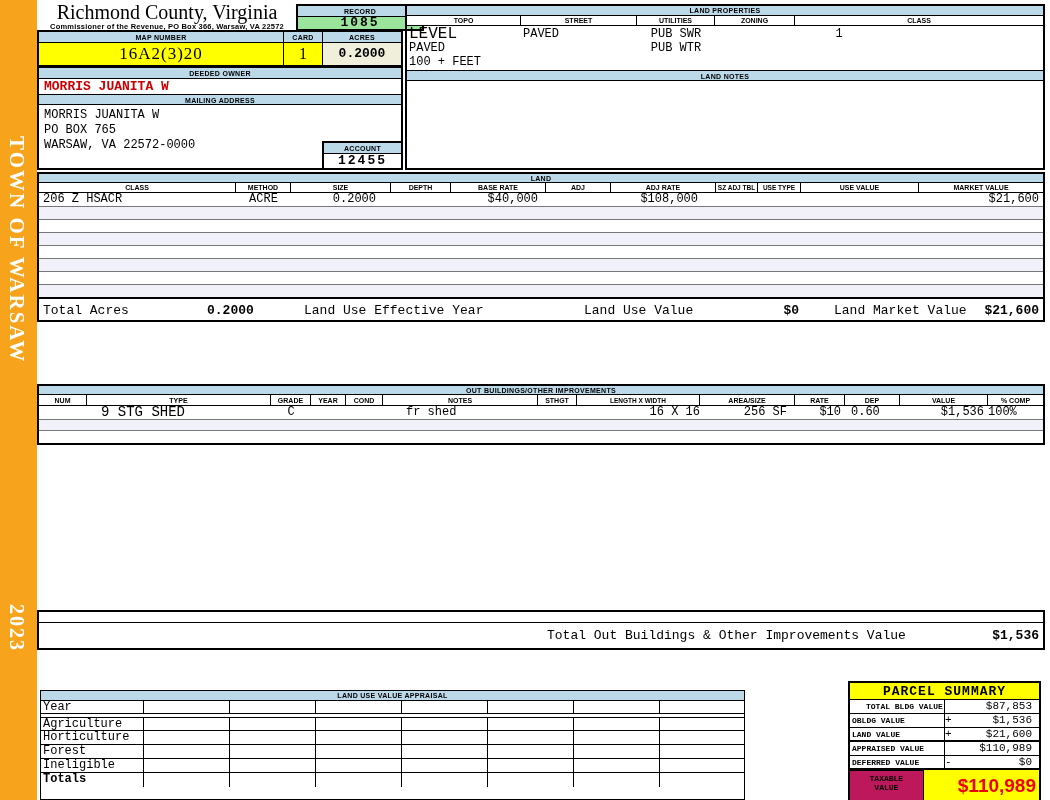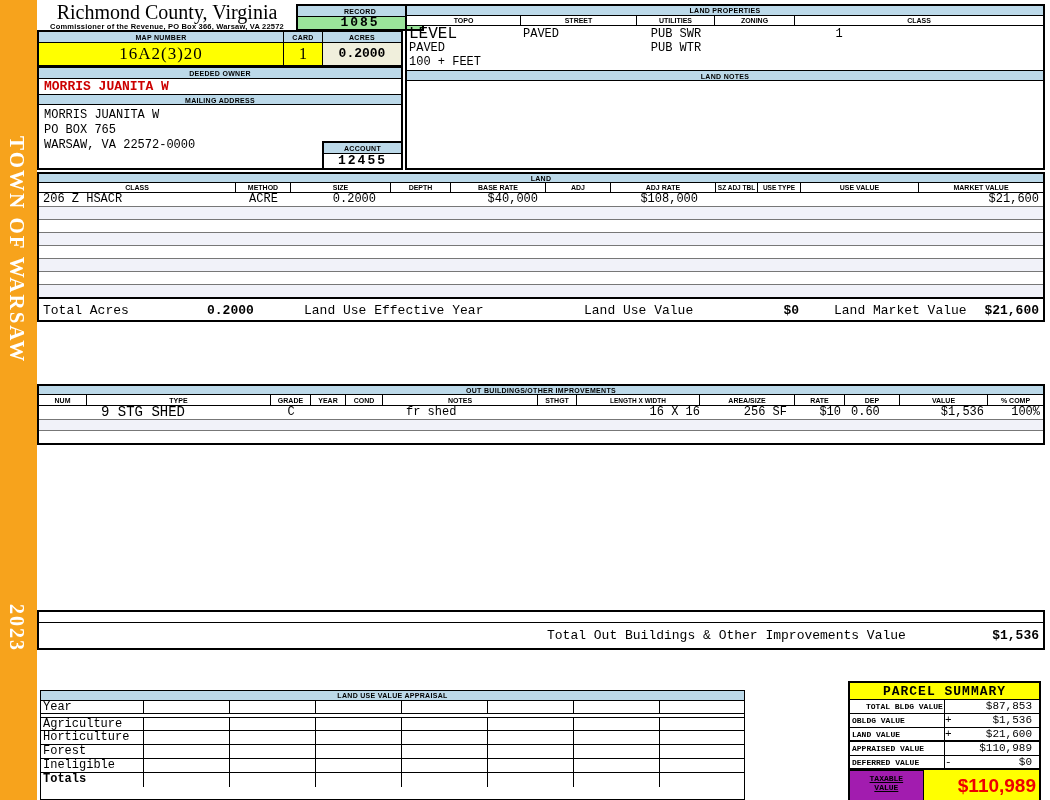--- a/index.html
+++ b/index.html
@@ -190,21 +190,21 @@
       <div class="mono c" style="width:40px;  font-size:12px; line-height:13px; text-align:center;">C</div>
       <div class="mono c" style="width:35px;"></div>
       <div class="mono c" style="width:37px;"></div>
       <div class="mono c" style="width:155px; font-size:12px; line-height:13px; padding-left:23px;">fr shed</div>
       <div class="mono c" style="width:39px;"></div>
       <div class="mono c" style="width:123px; font-size:12px; line-height:13px; text-align:right;">16 X 16</div>
       <div class="mono c" style="width:95px;  font-size:12px; line-height:13px; text-align:right; padding-right:8px;">256 SF</div>
       <div class="mono c" style="width:50px;  font-size:12px; line-height:13px; text-align:right; padding-right:4px;">$10</div>
       <div class="mono c" style="width:55px;  font-size:12px; line-height:13px; padding-left:6px;">0.60</div>
       <div class="mono c" style="width:88px;  font-size:12px; line-height:13px; text-align:right; padding-right:4px;">$1,536</div>
-      <div class="mono c" style="width:55px;  font-size:12px; line-height:13px; text-align:right; padding-right:3px;">100%</div>
+      <div class="mono c" style="width:55px;  font-size:12px; line-height:13px; padding-right:3px;">100%</div>
     </div>
     <div class="stripe1" style="height:11px; border-bottom:1px solid #777;"></div>
     <div class="stripe0" style="height:11px;"></div>
   </div>
 
   <div class="abs bthick" style="left:37px; top:610px; width:1008px; height:40px;">
     <div style="height:11px; border-bottom:1px solid #000;"></div>
     <div style="position:relative; height:25px;">
       <span class="mono abs" style="left:508px; top:5px; font-size:13px;">Total Out Buildings &amp; Other Improvements Value</span>
       <span class="mono abs" style="right:4px; top:5px; font-size:13px; font-weight:bold;">$1,536</span>
@@ -298,21 +298,21 @@
       <div class="mono c" style="width:12px; font-size:11px; line-height:13px;"></div>
       <div class="ps-val c" style="width:78px; line-height:13px; padding-right:3px;">$110,989</div>
     </div>
     <div class="row" style="height:14px; border-bottom:2px solid #000;">
       <div class="ps-label c" style="width:95px; line-height:13px; padding-left:2px; border-right:1px solid #000;">DEFERRED VALUE</div>
       <div class="mono c" style="width:12px; font-size:11px; line-height:13px;">-</div>
       <div class="ps-val c" style="width:78px; line-height:13px; padding-right:3px;">$0</div>
     </div>
 
     <div class="row" style="height:31px; background:#FFFF00;">
-      <div class="c" style="width:80px; background:#a21caf; border:1px solid #000; border-left:none; text-align:center; padding-top:3px;text-decoration:underline;">
+      <div class="c" style="width:80px; background:#be185d; border:1px solid #000; border-left:none; text-align:center; padding-top:3px;">
         <div class="ps-label">TAXABLE</div>
         <div class="ps-label">VALUE</div>
       </div>
       <div class="c" style="width:125px; text-align:right; padding:5px 3px 0 0; color:#EE0000; font-weight:bold; font-size:19px; font-family:'Liberation Sans',sans-serif;">$110,989</div>
     </div>
   </div>
 
 </div>
 
 </body></html>

